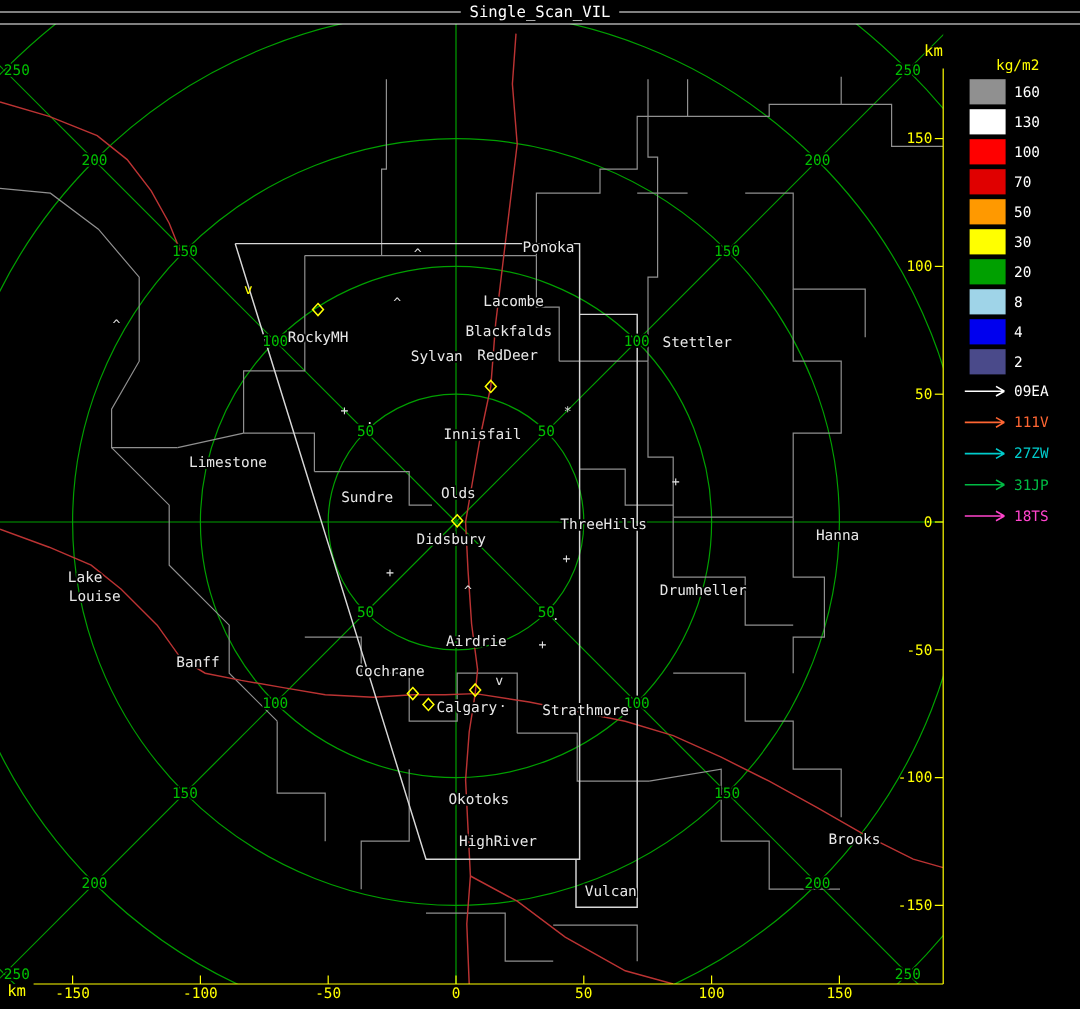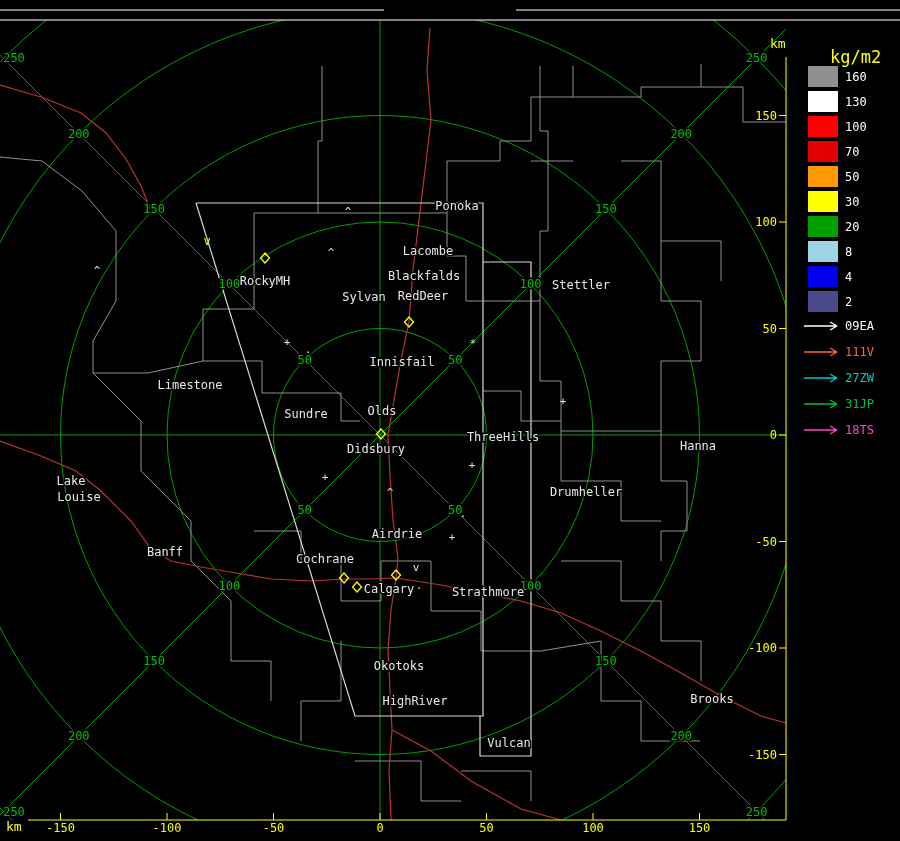--- a/index.html
+++ b/index.html
@@ -4,21 +4,21 @@
 <style>
   html,body{margin:0;padding:0;background:#000;}
   #app{position:relative;width:900px;height:841px;background:#000;overflow:hidden;
        font-family:"DejaVu Sans Mono",monospace;}
   .abslbl{position:absolute;white-space:pre;
           text-shadow:1px 0 #000,-1px 0 #000,0 1px #000,0 -1px #000;}
   .title{top:3px;left:0;width:100%;text-align:center;color:#fff;font-size:13px;}
   .ts{left:8px;top:33px;color:#ffff00;font-size:13px;}
   .km-tr{left:770px;top:36px;color:#ffff00;font-size:13px;}
   .km-bl{left:6px;top:819px;color:#ffff00;font-size:13px;}
-  .cbtitle{left:830px;top:47px;color:#ffff00;font-size:17px;}
+  .cbtitle{left:830px;top:47px;color:#ffff00;font-size:12px;}
   svg{position:absolute;left:0;top:0;}
   svg text{font-family:"DejaVu Sans Mono",monospace;}
 </style>
 </head>
 <body>
 
 <div id="app">
   <svg id="scene" width="900" height="841">
       <defs>
         <clipPath id="plotclip">
@@ -228,16 +228,17 @@
         <path d="M804,352 L837,352 M837,352 L830,348 M837,352 L830,356" fill="none" stroke="#ff6633" stroke-width="1.3"></path>
         <text x="845" y="356" fill="#ff6633" font-size="12" text-anchor="start">111V</text>
         <path d="M804,378 L837,378 M837,378 L830,374 M837,378 L830,382" fill="none" stroke="#00cccc" stroke-width="1.3"></path>
         <text x="845" y="382" fill="#00cccc" font-size="12" text-anchor="start">27ZW</text>
         <path d="M804,404 L837,404 M837,404 L830,400 M837,404 L830,408" fill="none" stroke="#00bb44" stroke-width="1.3"></path>
         <text x="845" y="408" fill="#00bb44" font-size="12" text-anchor="start">31JP</text>
         <path d="M804,430 L837,430 M837,430 L830,426 M837,430 L830,434" fill="none" stroke="#ff44cc" stroke-width="1.3"></path>
         <text x="845" y="434" fill="#ff44cc" font-size="12" text-anchor="start">18TS</text>
       </g>
     </svg>
+  <div class="abslbl title">Single_Scan_VIL</div>
   <div class="abslbl km-tr">km</div>
   <div class="abslbl km-bl">km</div>
   <div class="abslbl cbtitle">kg/m2</div>
 </div>
 
 </body></html>

